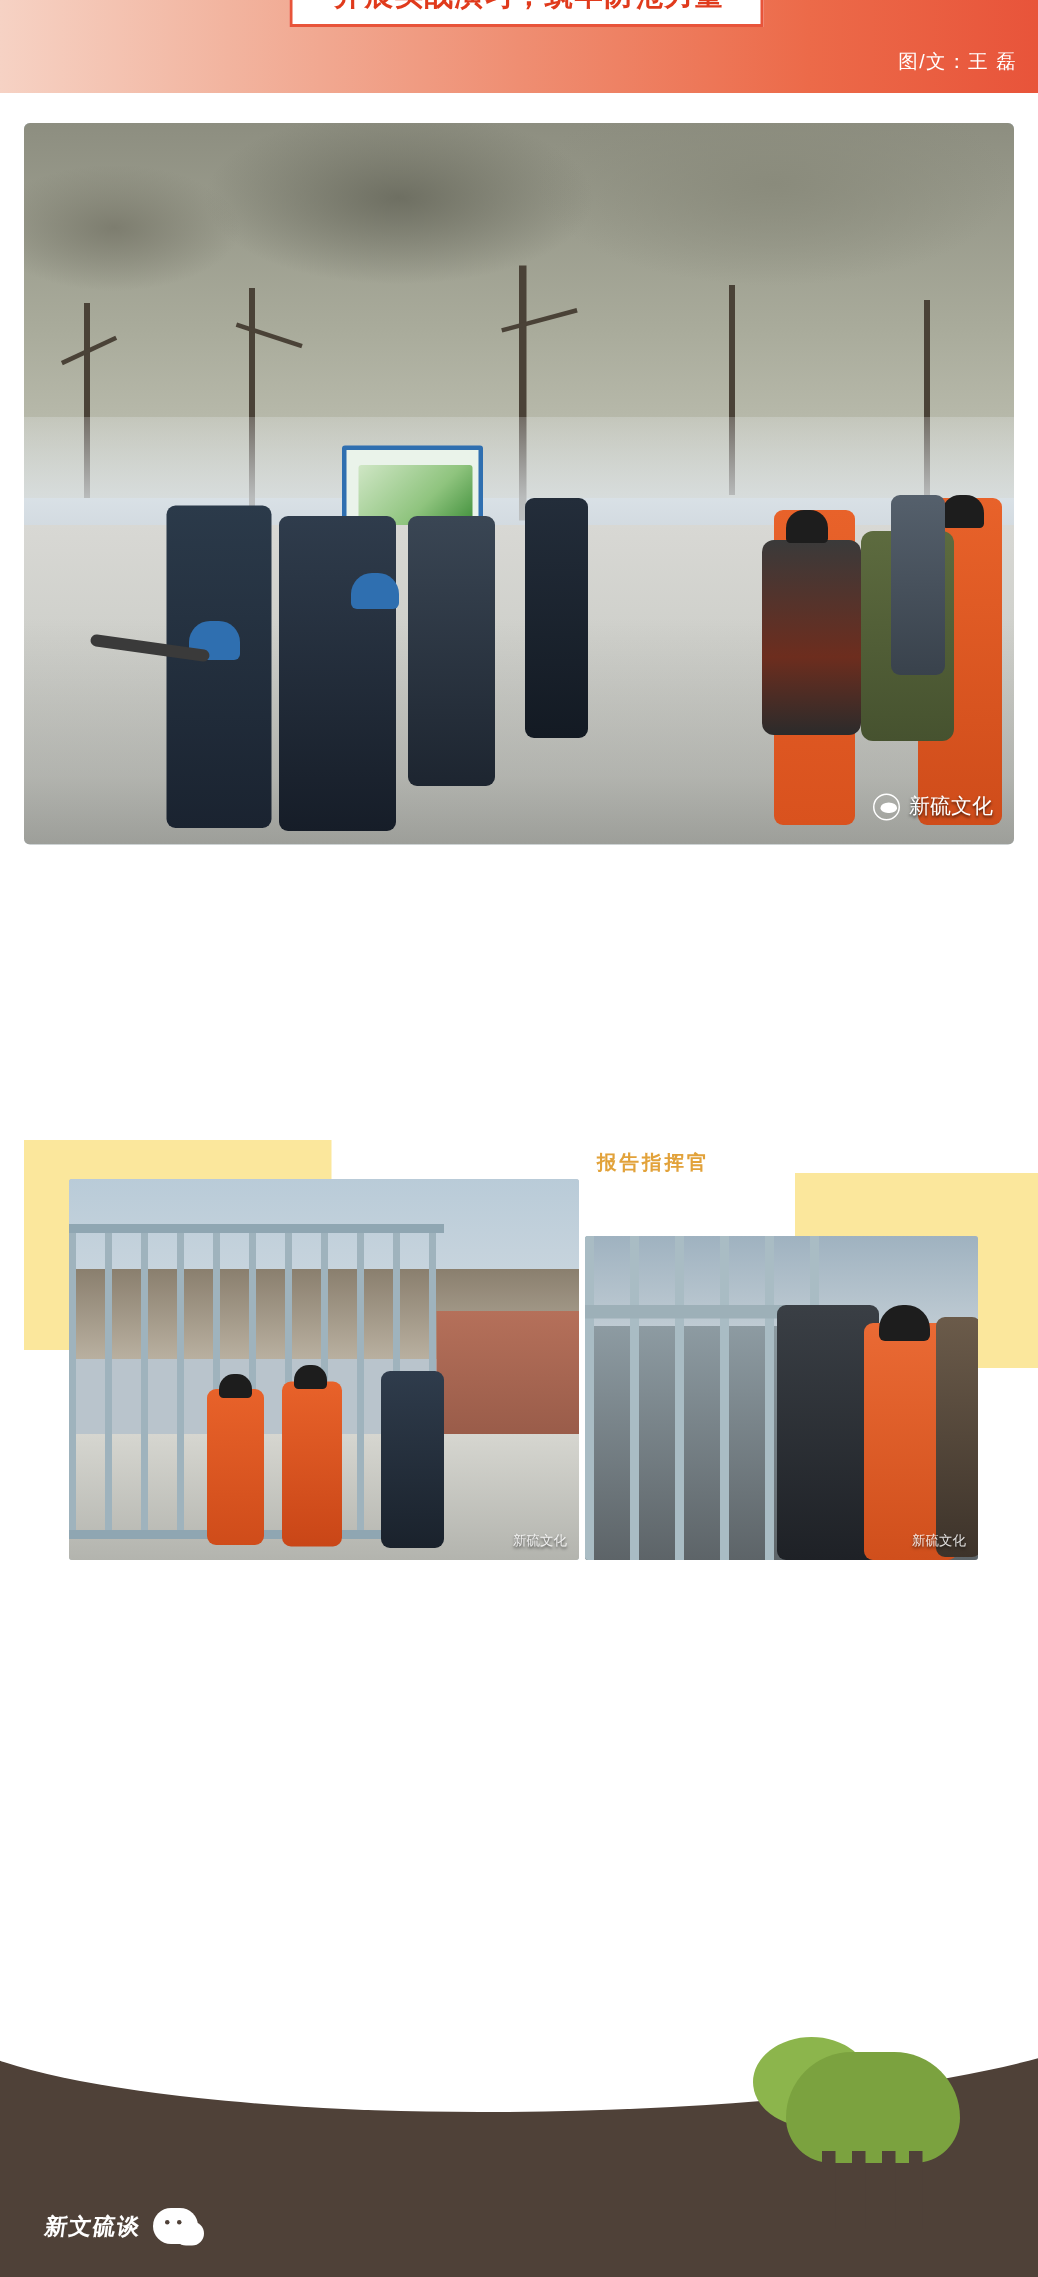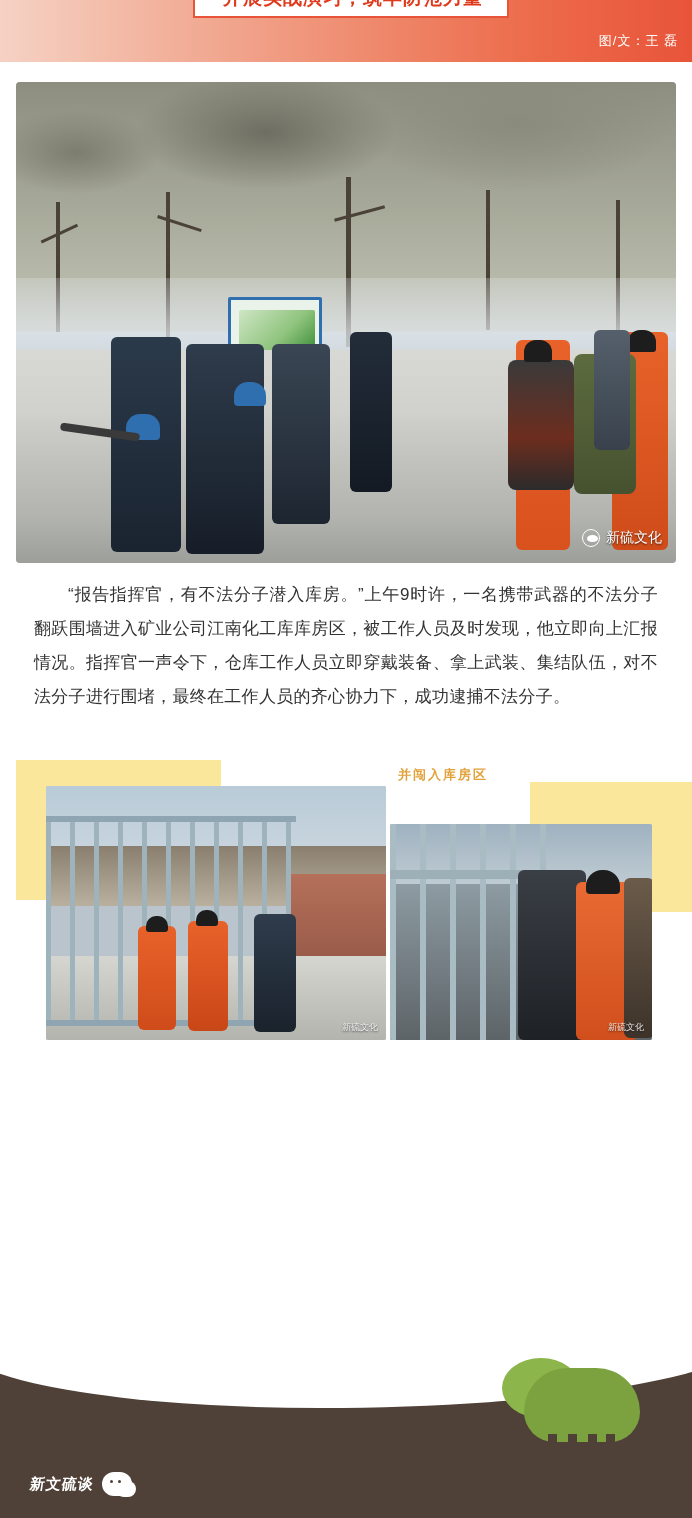--- a/index.html
+++ b/index.html
@@ -290,25 +290,24 @@
     <div class="figure" style="left:508px; top:258px; width:28px; height:22px; background:#1d1d1d; border-radius:12px 12px 3px 3px;"></div>
     <div class="figure" style="left:612px; top:248px; width:28px; height:22px; background:#1d1d1d; border-radius:12px 12px 3px 3px;"></div>
     <div class="figure" style="left:578px; top:248px; width:36px; height:120px; background:linear-gradient(180deg,#55606c 0%, #39424c 100%);"></div>
 
     <div class="wm-hero">
       <span class="wm-circle"></span>
       <span>新硫文化</span>
     </div>
   </div>
 
-  <p class="para" id="para1">“报告指挥官，有不法分子潜入库房。”上午9时许，一名携带武器的不法分子翻跃围墙进入矿业公司江南化工库库房区，被工作人员及时发现，他立即向上汇报情况。指挥官一声令下，仓库工作人员立即穿戴装备、拿上武装、集结队伍，对不法分子进行围堵，最终在工作人员的齐心协力下，成功逮捕不法分子。</p>
 
   <div class="deco-left"></div>
   <div class="deco-right"></div>
-  <div class="section-label">并闯入库房区</div>
+  <div class="section-label">报告指挥官</div>
 
   <div class="photo" id="photo-left">
     <div class="pl-sky"></div>
     <div class="pl-hill"></div>
     <div class="pl-wall"></div>
     <div class="pl-ground"></div>
     <div class="pl-gate"></div>
     <div class="figure" style="left:92px; top:140px; width:38px; height:104px; background:linear-gradient(180deg,#e8622a 0%, #cf4c1a 100%);"></div>
     <div class="figure" style="left:142px; top:135px; width:40px; height:110px; background:linear-gradient(180deg,#e8622a 0%, #c94617 100%);"></div>
     <div class="figure" style="left:208px; top:128px; width:42px; height:118px; background:linear-gradient(180deg,#2f3c4c 0%, #1a222c 100%);"></div>

